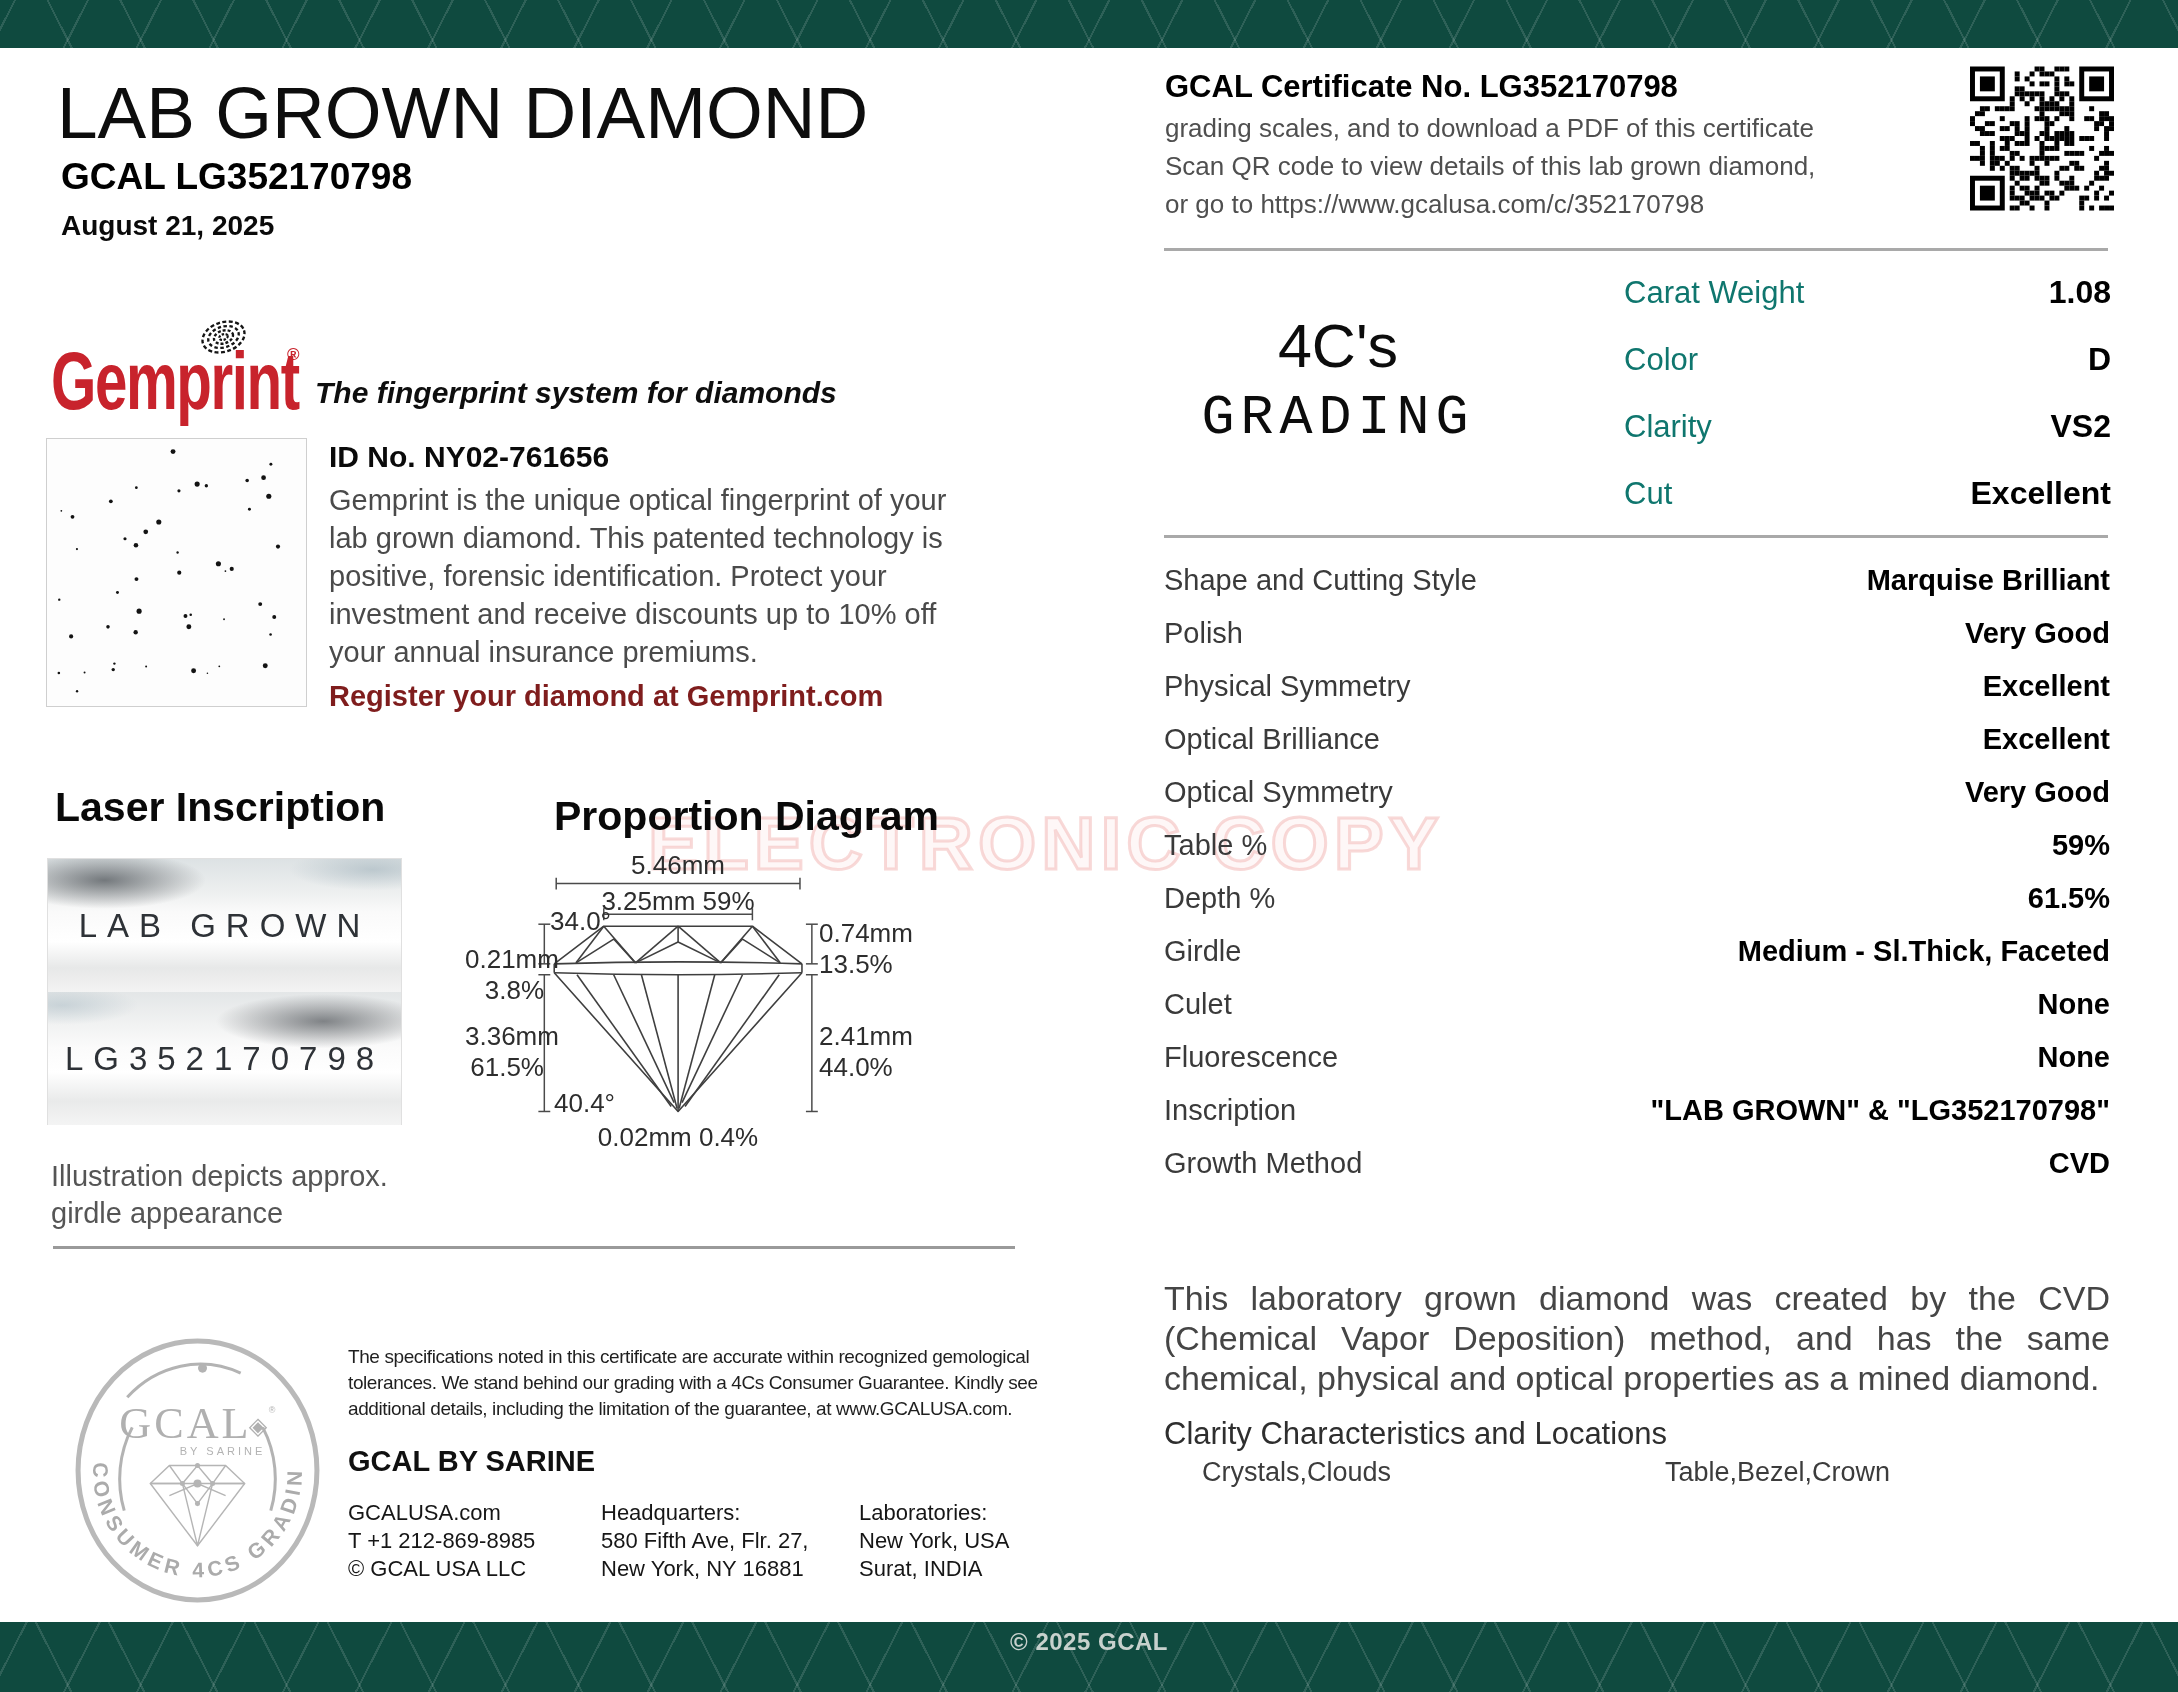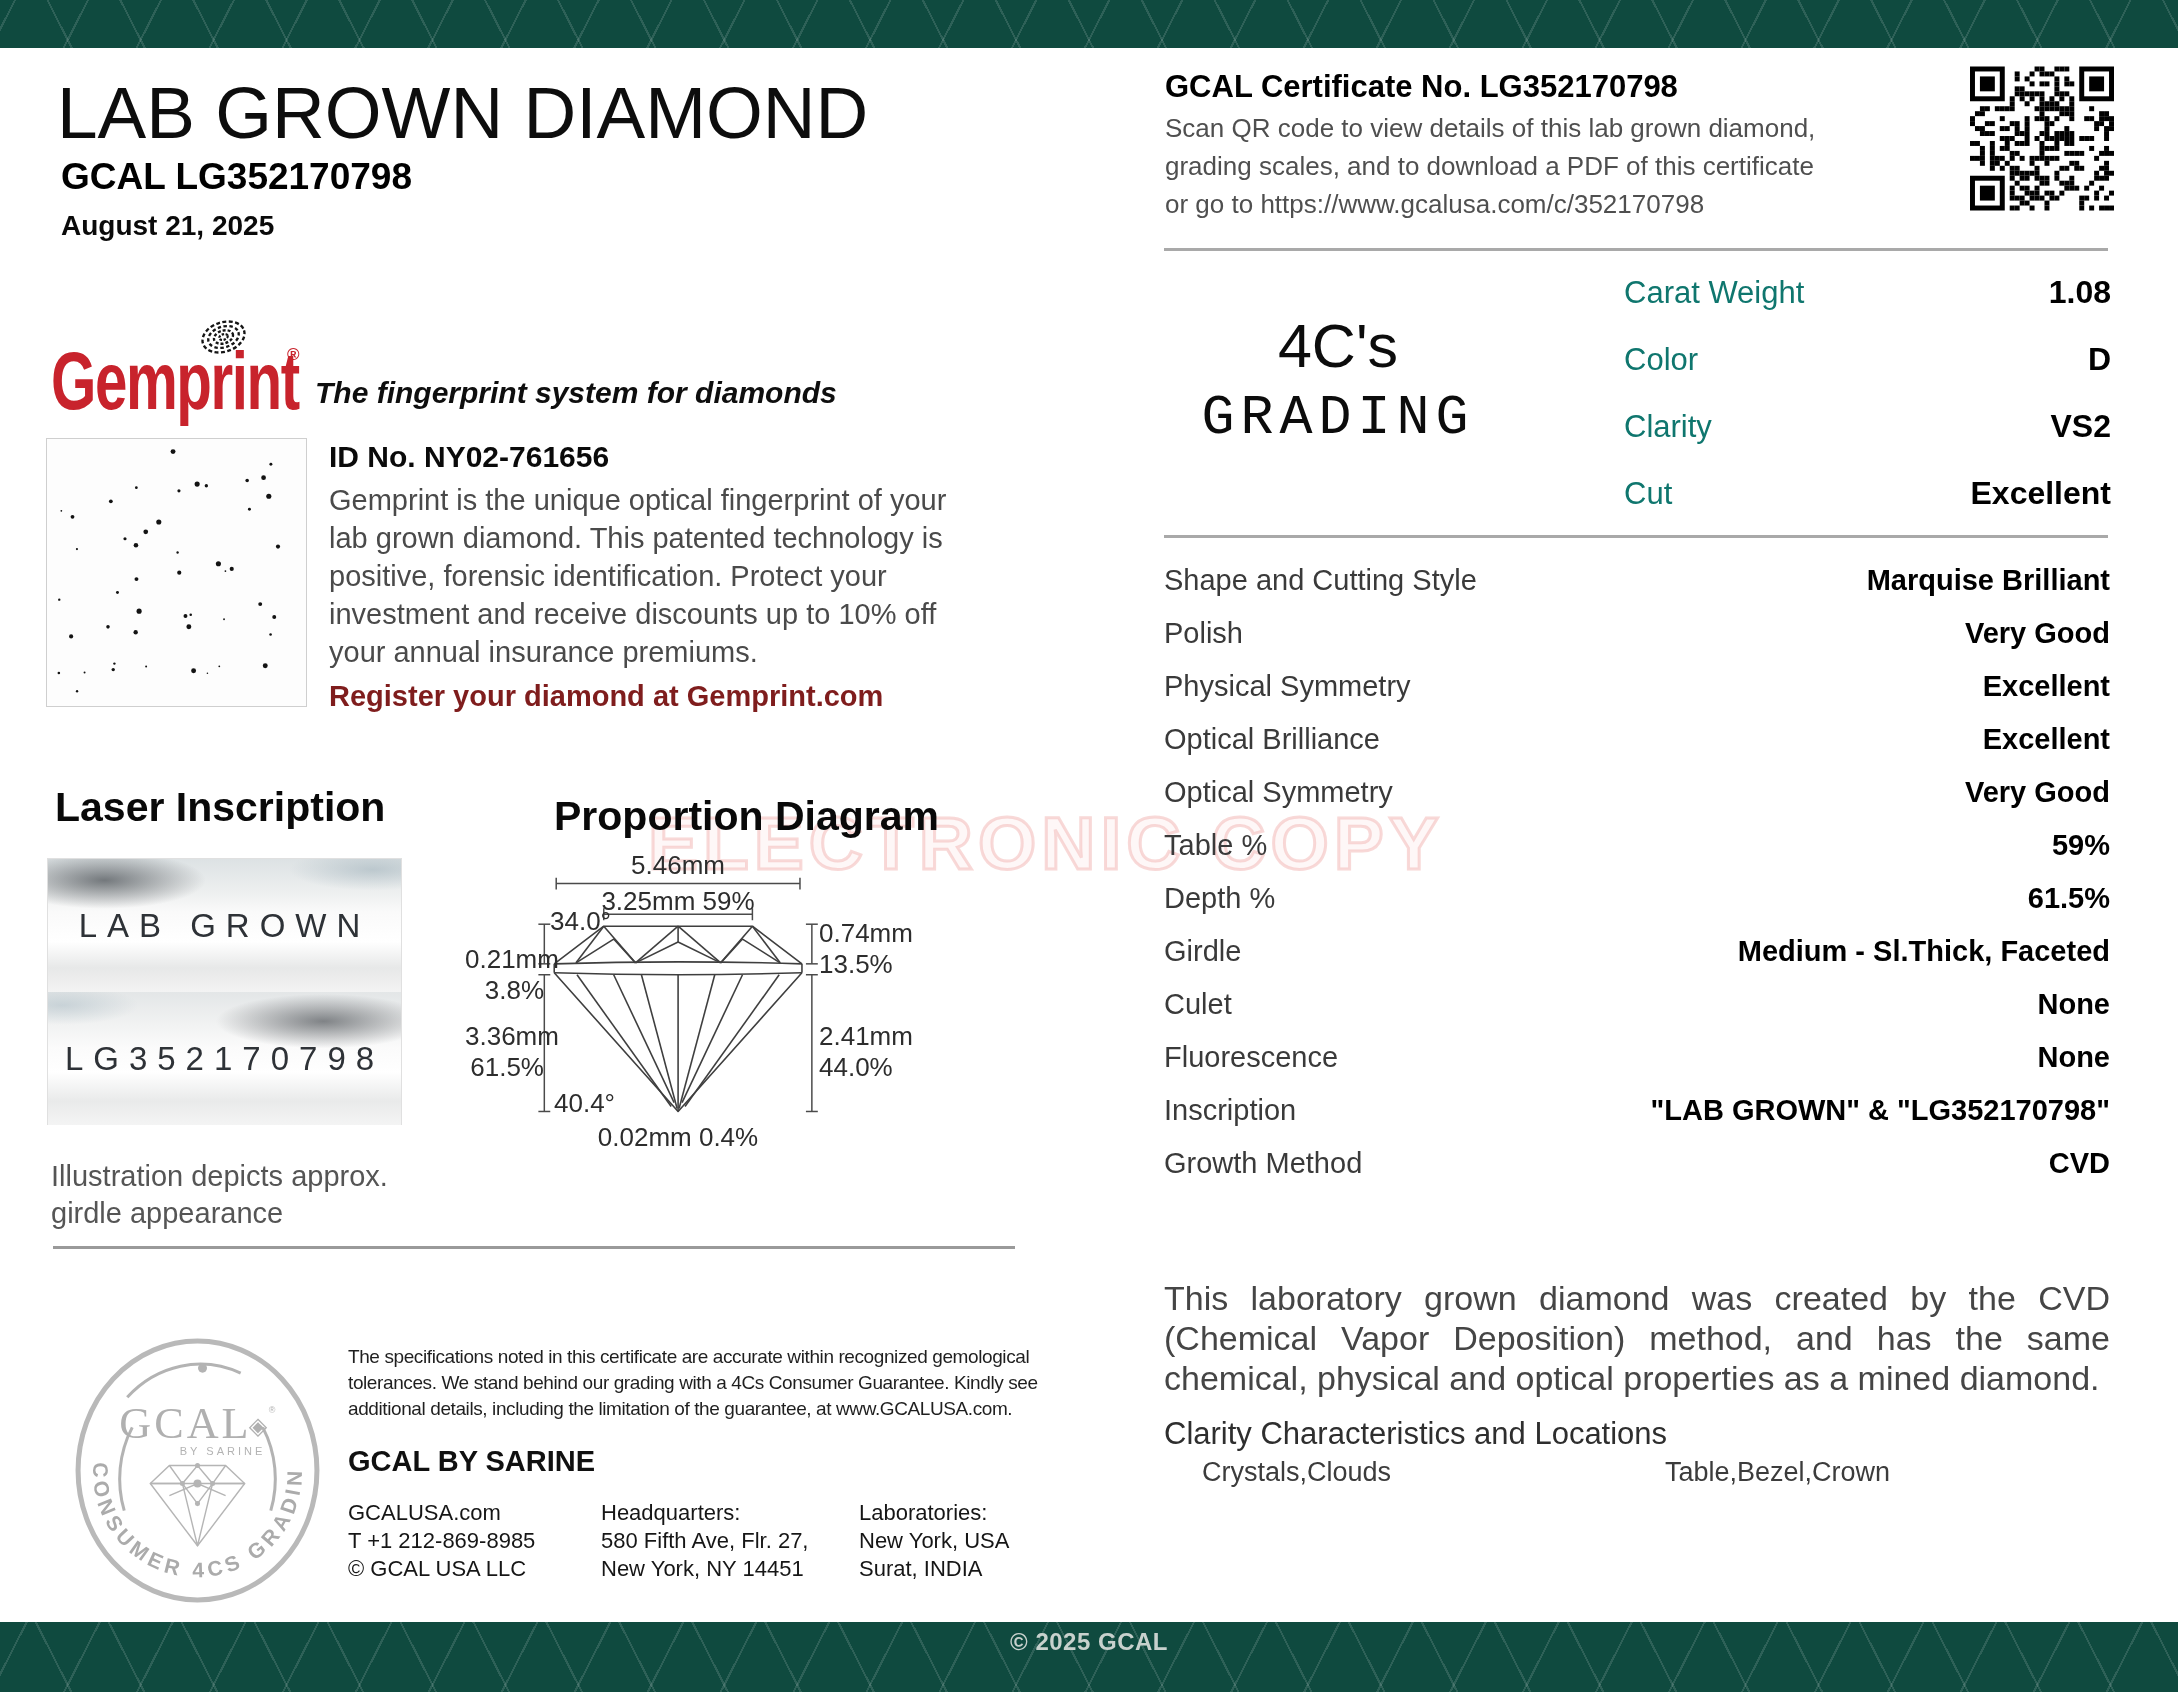--- a/index.html
+++ b/index.html
@@ -291,32 +291,32 @@
 <div class="abs disclaimer">The specifications noted in this certificate are accurate within recognized gemological tolerances. We stand behind our grading with a 4Cs Consumer Guarantee. Kindly see additional details, including the limitation of the guarantee, at  www.GCALUSA.com.</div>
 <div class="abs company">GCAL BY SARINE</div>
 <div class="abs fcol c1">
   <div>GCALUSA.com</div>
   <div>T +1 212-869-8985</div>
   <div>© GCAL USA LLC</div>
 </div>
 <div class="abs fcol c2">
   <div>Headquarters:</div>
   <div>580 Fifth Ave, Flr. 27,</div>
-  <div>New York, NY 14451</div>
+  <div>New York, NY 16881</div>
 </div>
 <div class="abs fcol c3">
   <div>Laboratories:</div>
   <div>New York, USA</div>
   <div>Surat, INDIA</div>
 </div>
 
 <div class="abs cert-title">GCAL Certificate No. LG352170798</div>
 <div class="abs cert-lines">
+  <div>grading scales, and to download a PDF of this certificate</div>
   <div>Scan QR code to view details of this lab grown diamond,</div>
-  <div>grading scales, and to download a PDF of this certificate</div>
   <div>or go to https://www.gcalusa.com/c/352170798</div>
 </div>
 <svg id="qr" class="abs qr" width="144" height="147" viewBox="0 0 29 29">
     <rect x="0" y="0" width="29" height="29" fill="#fff"></rect>
     <rect x="13" y="0" width="1" height="1" fill="#000"></rect>
     <rect x="14" y="0" width="1" height="1" fill="#000"></rect>
     <rect x="17" y="0" width="1" height="1" fill="#000"></rect>
     <rect x="18" y="0" width="1" height="1" fill="#000"></rect>
     <rect x="19" y="0" width="1" height="1" fill="#000"></rect>
     <rect x="9" y="1" width="1" height="1" fill="#000"></rect>

